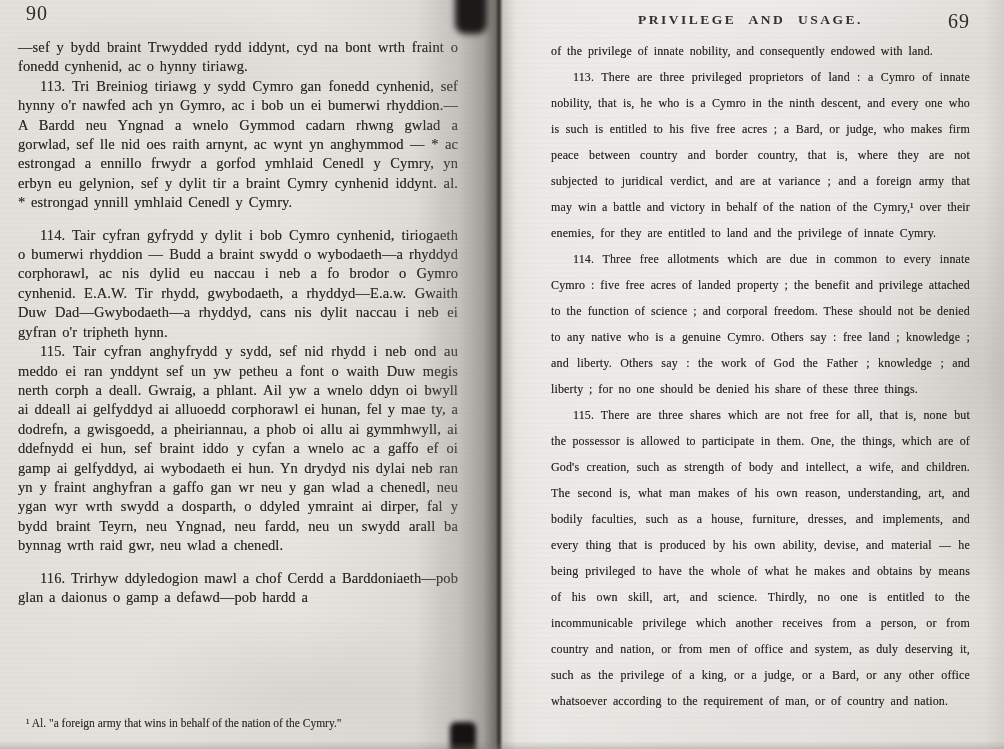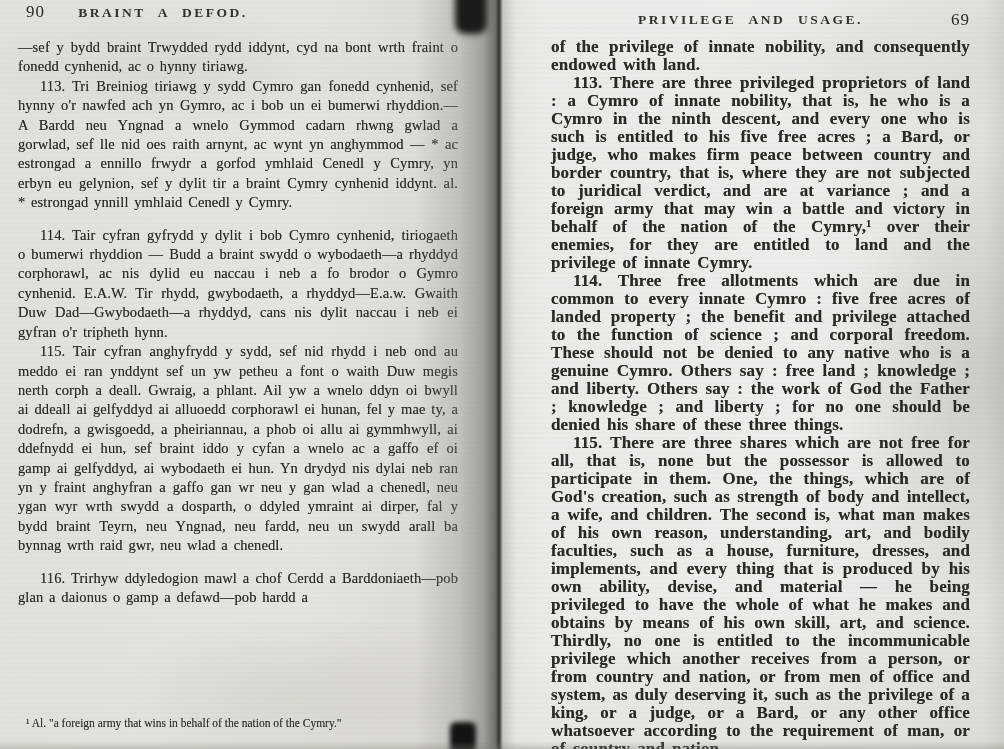--- a/index.html
+++ b/index.html
@@ -50,56 +50,55 @@
   }
 
   .page { position: absolute; top: 0; height: 749px; color: #2a2824; }
   .page-left  { left: 18px;  width: 440px; }
   .page-right { left: 541px; width: 419px; margin-left: 10px; }
 
   .running-head {
     position: relative; height: 30px; margin-bottom: 8px;
   }
   .page-num {
-    position: absolute; top: 0; font-size: 17px; letter-spacing: 1px; color: #2e2c28;
+    position: absolute; top: 0; font-size: 20px; letter-spacing: 1px; color: #2e2c28;
   }
   .page-left .page-num { left: 8px; top: 2px; }
   .page-right .page-num { right: 0; top: 10px; }
   .head-title {
     position: absolute; left: 0; right: 0; text-align: center;
     font-size: 13.5px; font-weight: bold; letter-spacing: 2.5px; word-spacing: 7px; color: #33312d;
   }
   .page-left .head-title { top: 5px; right: 150px; }
   .page-right .head-title { top: 12px; left: 40px; right: 60px; }
 
   .para {
     text-align: justify; color: #2b2925;
     text-shadow: 0 0 0.4px rgba(43,41,37,0.55);
   }
   .page-left .para { font-size: 14.5px; line-height: 19.4px; word-spacing: 2px; letter-spacing: 0.1px; }
-  .page-right .para { font-size: 17px; line-height: 18px; word-spacing: 2.6px; letter-spacing: 0.15px; font-weight: bold; }
+  .page-right .para { font-size: 12px; line-height: 26px; word-spacing: 2.6px; letter-spacing: 0.15px; }
   .para.indent { text-indent: 22px; }
   .para.gap { margin-top: 13px; }
 
   .footnote {
     position: absolute; left: 8px; right: 30px; top: 716px;
     font-size: 11.5px; line-height: 14px; color: #33312d; text-shadow: 0 0 0.3px rgba(43,41,37,0.5);
   }
   .page-right .body-text { margin-top: 2px; }
 </style>
 </head>
 <body>
 
 <div class="spread">
   <div class="mottle"></div>
 
   <div class="page page-left">
     <div class="running-head">
       <span class="page-num">90</span>
-      <span class="head-title">BRAINT A DEFOD.</span>
     </div>
     <div class="body-text">
         <p class="para">—sef y bydd braint Trwydded rydd iddynt, cyd na bont wrth fraint o fonedd cynhenid, ac o hynny tiriawg.</p>
         <p class="para indent">113.  Tri Breiniog tiriawg y sydd Cymro gan fonedd cynhenid, sef hynny o'r nawfed ach yn Gymro, ac i bob un ei bumerwi rhyddion.—A Bardd neu Yngnad a wnelo Gymmod cadarn rhwng gwlad a gorwlad, sef lle nid oes raith arnynt, ac wynt yn anghymmod — * ac estrongad a ennillo frwydr a gorfod ymhlaid Cenedl y Cymry, yn erbyn eu gelynion, sef y dylit tir a braint Cymry cynhenid iddynt. al. * estrongad ynnill ymhlaid Cenedl y Cymry.</p>
         <p class="para indent gap">114.  Tair cyfran gyfrydd y dylit i bob Cymro cynhenid, tiriogaeth o bumerwi rhyddion — Budd a braint swydd o wybodaeth—a rhyddyd corphorawl, ac nis dylid eu naccau i neb a fo brodor o Gymro cynhenid.  E.A.W.  Tir rhydd, gwybodaeth, a rhyddyd—E.a.w. Gwaith Duw Dad—Gwybodaeth—a rhyddyd, cans nis dylit naccau i neb ei gyfran o'r tripheth hynn.</p>
         <p class="para indent">115.  Tair cyfran anghyfrydd y sydd, sef nid rhydd i neb ond au meddo ei ran ynddynt sef un yw petheu a font o waith Duw megis nerth corph a deall.  Gwraig, a phlant. Ail yw a wnelo ddyn oi bwyll ai ddeall ai gelfyddyd ai alluoedd corphorawl ei hunan, fel y mae ty, a dodrefn, a gwisgoedd, a pheiriannau, a phob oi allu ai gymmhwyll, ai ddefnydd ei hun, sef braint iddo y cyfan a wnelo ac a gaffo ef oi gamp ai gelfyddyd, ai wybodaeth ei hun.  Yn drydyd nis dylai neb ran yn y fraint anghyfran a gaffo gan wr neu y gan wlad a chenedl, neu ygan wyr wrth swydd a dosparth, o ddyled ymraint ai dirper, fal y bydd braint Teyrn, neu Yngnad, neu fardd, neu un swydd arall ba bynnag wrth raid gwr, neu wlad a chenedl.</p>
         <p class="para indent gap">116.  Trirhyw ddyledogion mawl a chof Cerdd a Barddoniaeth—pob glan a daionus o gamp a defawd—pob hardd a</p>
       </div>
     <div class="footnote">¹ Al. "a foreign army that wins in behalf of the nation of the Cymry."</div>
   </div>

